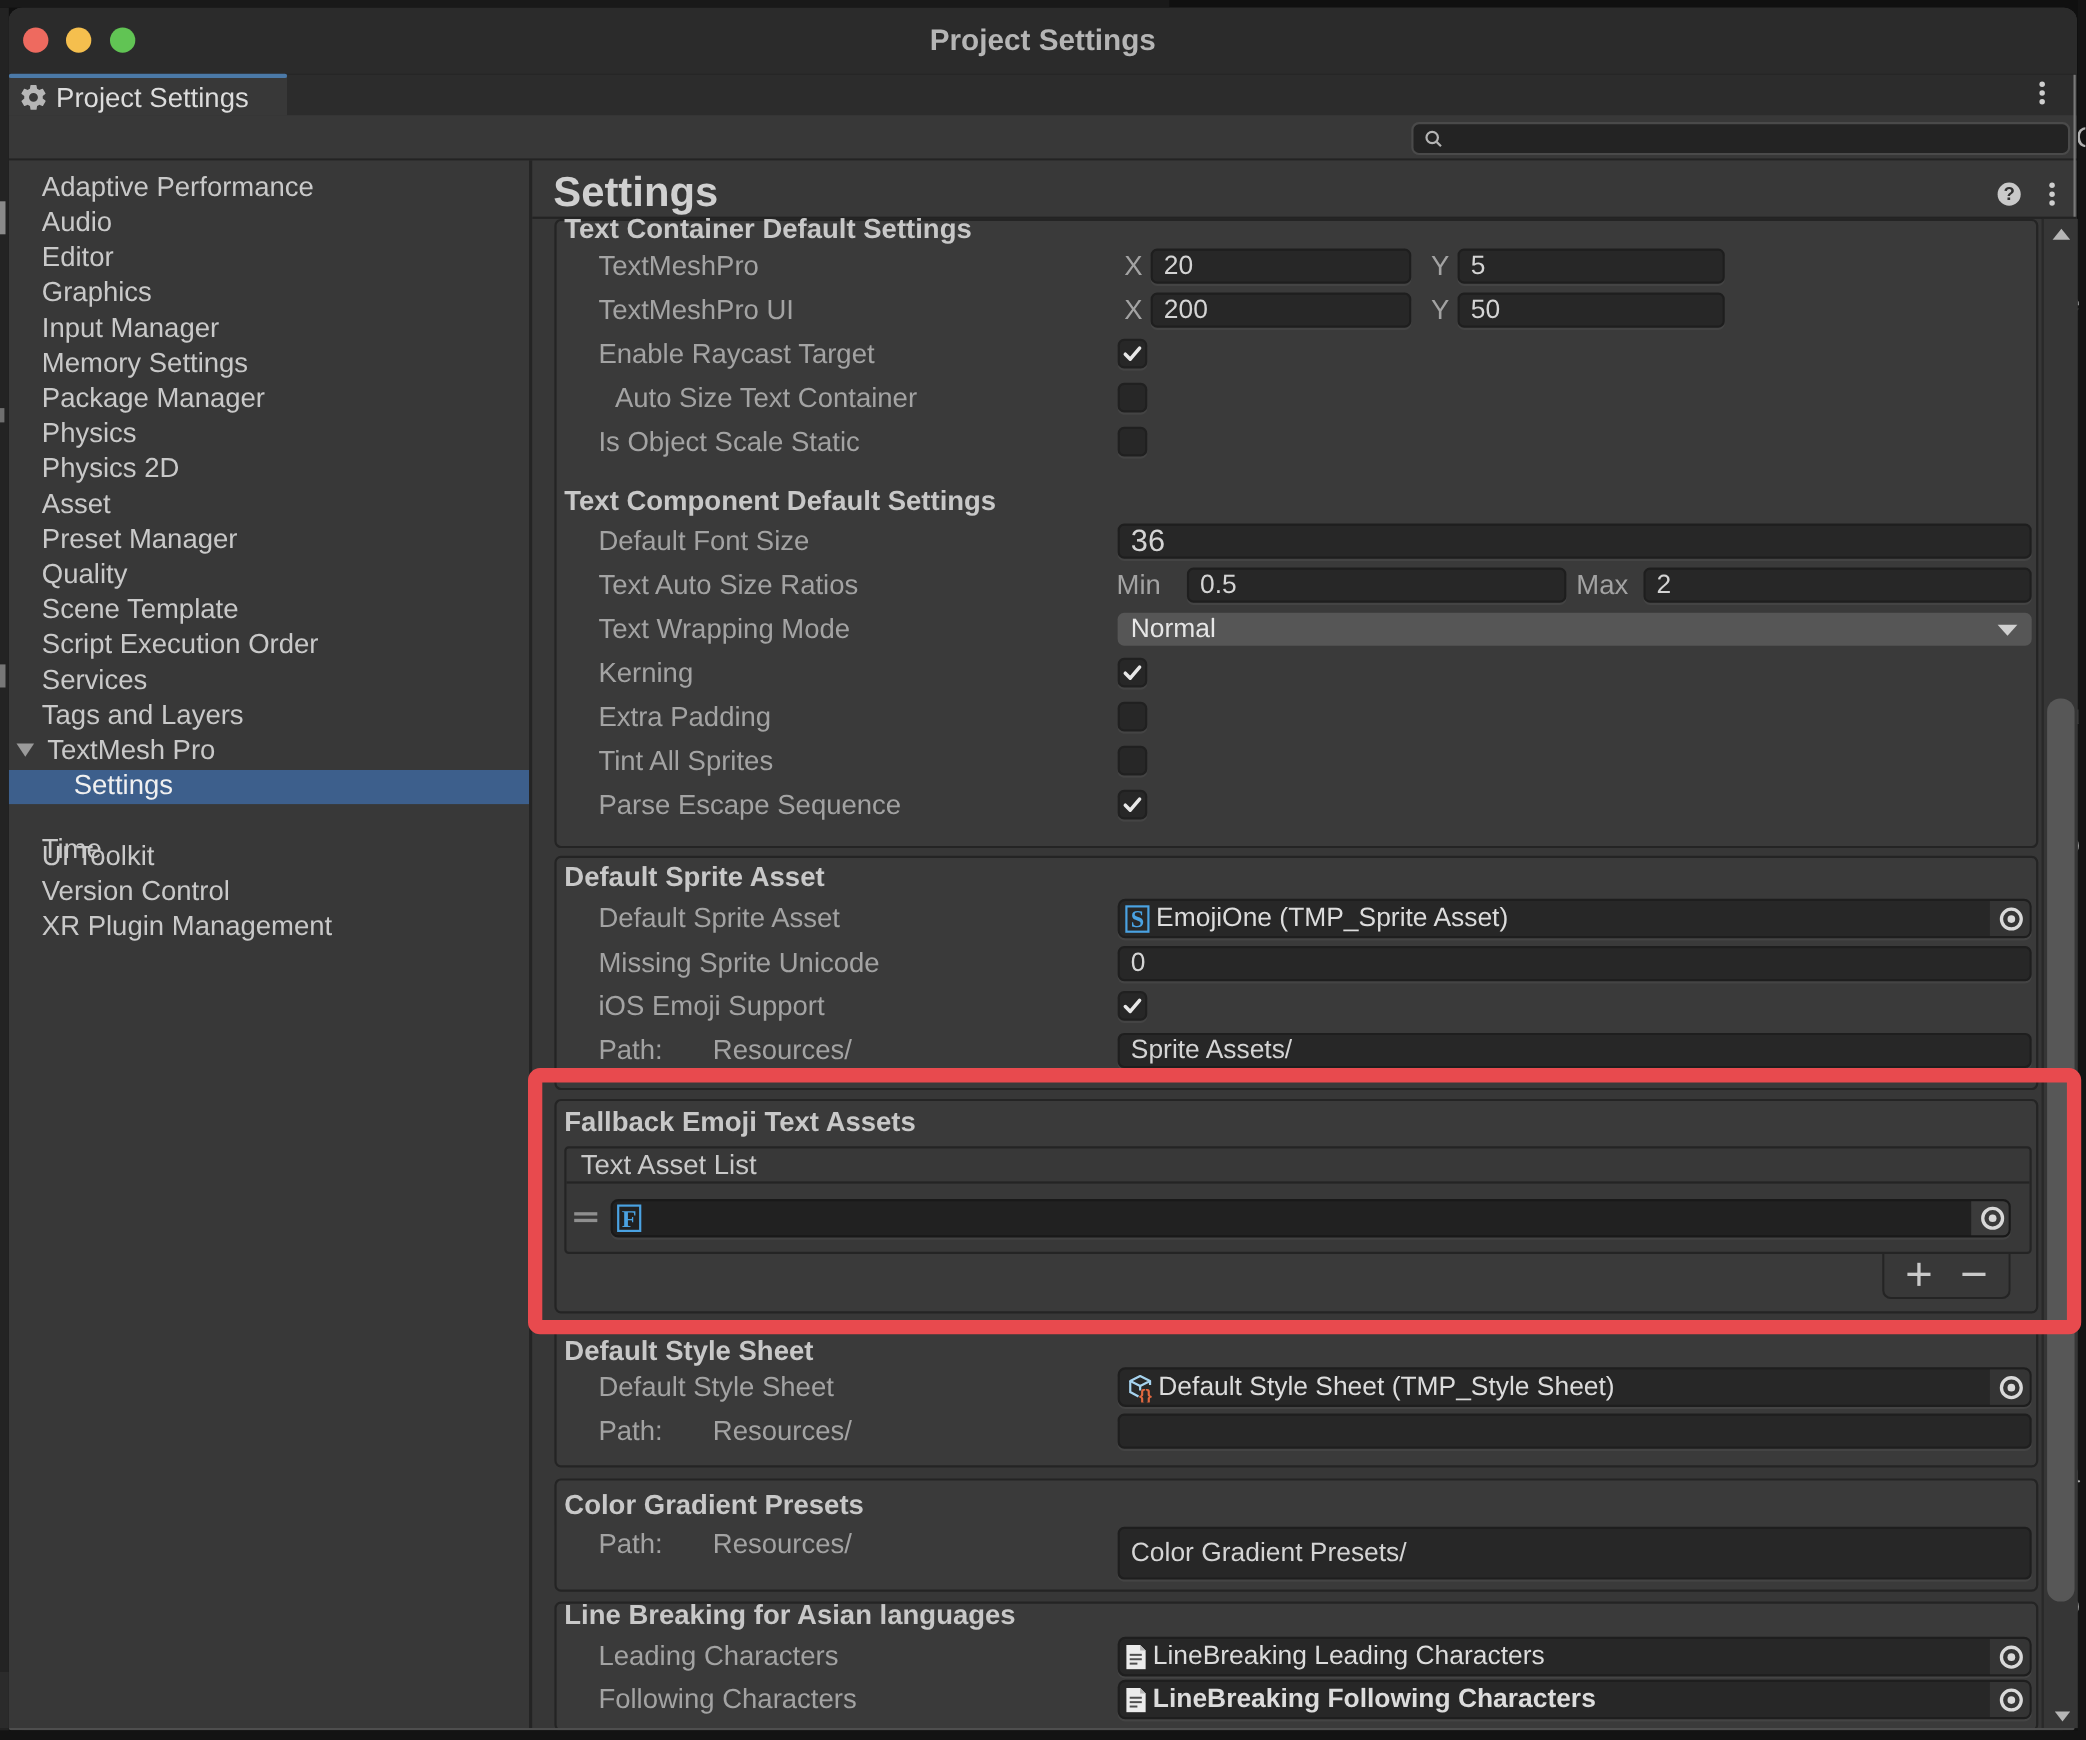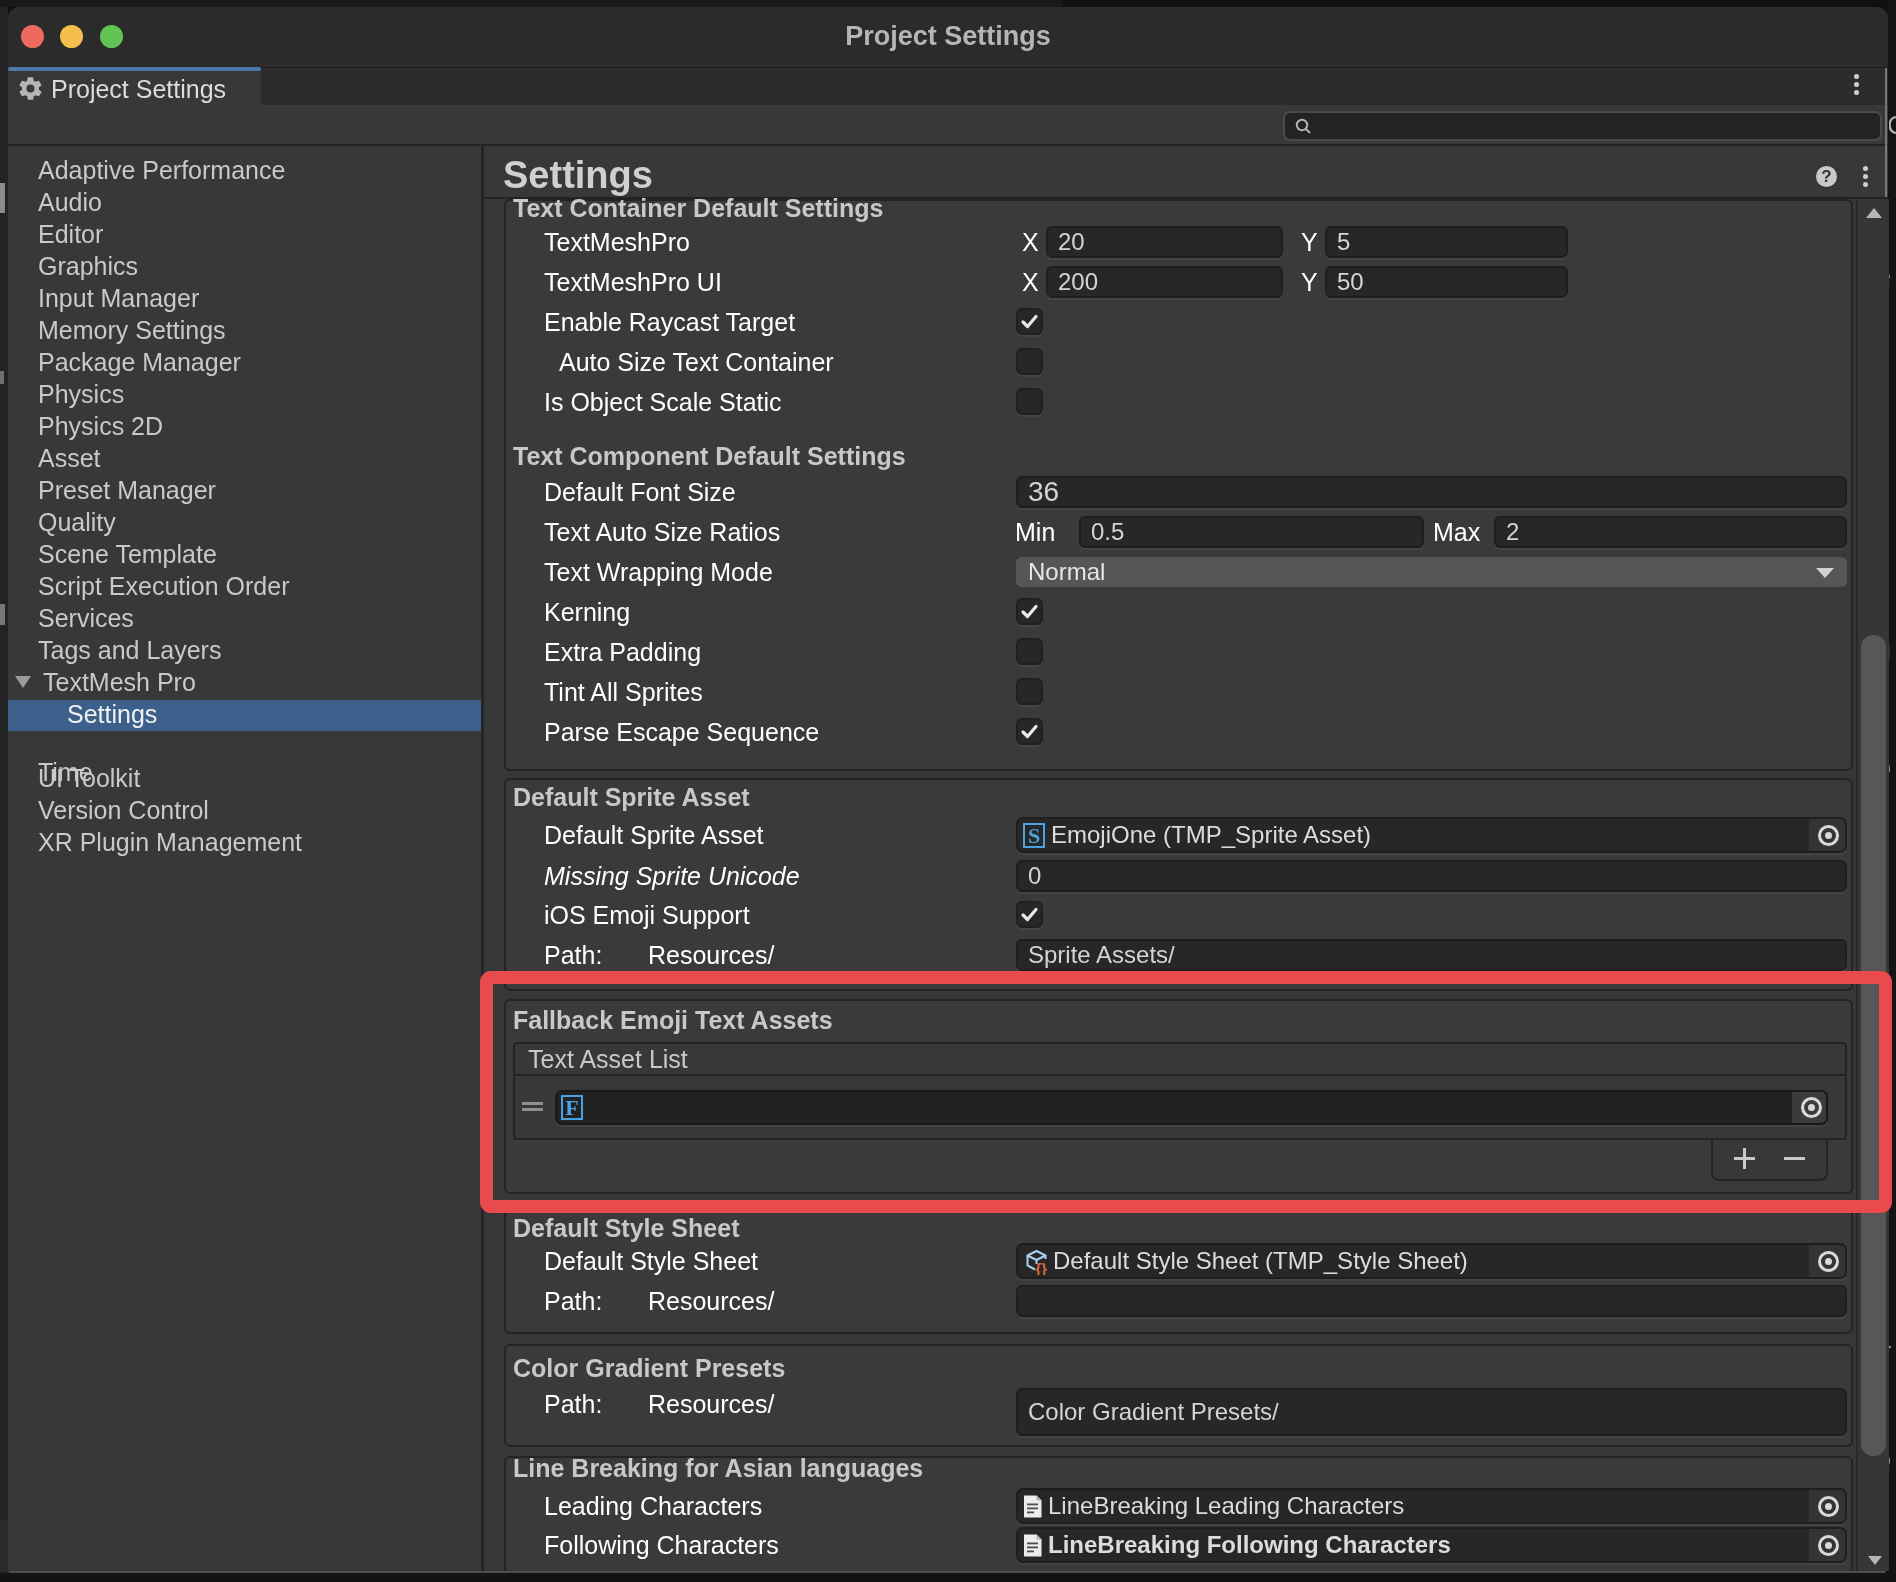--- a/index.html
+++ b/index.html
@@ -1,16 +1,16 @@
 <!DOCTYPE html>
 <html><head><meta charset="utf-8"><style>
 *{margin:0;padding:0;box-sizing:border-box;font-family:"Liberation Sans",sans-serif;}
 html,body{width:1896px;height:1582px;background:#101010;overflow:hidden;position:relative;}
 .abs{position:absolute;}
-.lbl{position:absolute;color:#ffffff;font-size:25px;line-height:30px;white-space:nowrap;}
+.lbl{position:absolute;color:#a3a3a3;font-size:25px;line-height:30px;white-space:nowrap;}
 .hdr{position:absolute;color:#c8c8c8;font-size:25px;font-weight:bold;line-height:30px;white-space:nowrap;}
 .val{color:#d4d4d4;font-size:24px;white-space:nowrap;}
 .field{position:absolute;background:#272727;border:2px solid #1e1e1e;border-radius:6px;display:flex;align-items:center;padding-left:10px;box-shadow:0 2px 0 rgba(255,255,255,0.05);}
 .objfield{position:absolute;background:#272727;border:2px solid #1e1e1e;border-radius:7px;display:flex;align-items:center;overflow:hidden;box-shadow:0 2px 0 rgba(255,255,255,0.05);}
 .cb{position:absolute;width:27px;height:27px;background:#272727;border:2px solid #202020;border-radius:6px;box-shadow:0 2px 0 rgba(255,255,255,0.05);}
 .grp{position:absolute;left:504px;width:1349px;background:#3a3a3a;border:2px solid #242424;border-radius:6px;}
 .picker{position:absolute;width:21px;height:21px;border:3px solid #d9d9d9;border-radius:50%;}
 .picker::after{content:"";position:absolute;left:4px;top:4px;width:7px;height:7px;border-radius:50%;background:#d9d9d9;}
 .dot{position:absolute;width:5px;height:5px;border-radius:50%;background:#cfcfcf;}
 </style></head><body>
@@ -162,21 +162,21 @@
     </svg>
   </div>
 <div class="hdr" style="left:513px;top:782px;">Default Sprite Asset</div>
 <div class="lbl" style="left:544px;top:820px;">Default Sprite Asset</div>
 <div class="objfield" style="left:1016px;top:817px;width:831px;height:36px;background:#272727;padding-left:5px;">
     <span style="display:inline-block;width:22px;height:25px;border:2px solid #4aa2e2;background:transparent;color:#4aa2e2;font-family:'Liberation Serif',serif;font-weight:bold;font-size:22px;line-height:21px;text-align:center;margin-right:6px;flex:none;">S</span>
     <span class="val" style="color:#dcdcdc;">EmojiOne (TMP_Sprite Asset)</span>
   </div>
 <div class="abs" style="left:1809px;top:819px;width:36px;height:32px;background:#343434;border-radius:0 5px 5px 0;"></div>
 <div class="picker" style="left:1817.5px;top:824.5px;"></div>
-<div class="lbl" style="left:544px;top:861px;font-style:italic;">Missing Sprite Unicode</div>
+<div class="lbl" style="left:544px;top:861px;">Missing Sprite Unicode</div>
 <div class="field" style="left:1016px;top:860px;width:831px;height:32px;">
     <span class="val" style="font-size:24px;">0</span>
   </div>
 <div class="lbl" style="left:544px;top:900px;">iOS Emoji Support</div>
 <div class="cb" style="left:1016px;top:901px;">
     <svg width="23" height="23" viewBox="0 0 23 23" style="position:absolute;left:0;top:0">
       <polyline points="5,12 9.5,16.5 18,6.5" fill="none" stroke="#e8e8e8" stroke-width="3.2" stroke-linecap="round" stroke-linejoin="round"></polyline>
     </svg>
   </div>
 <div class="lbl" style="left:544px;top:940px;">Path:</div>

